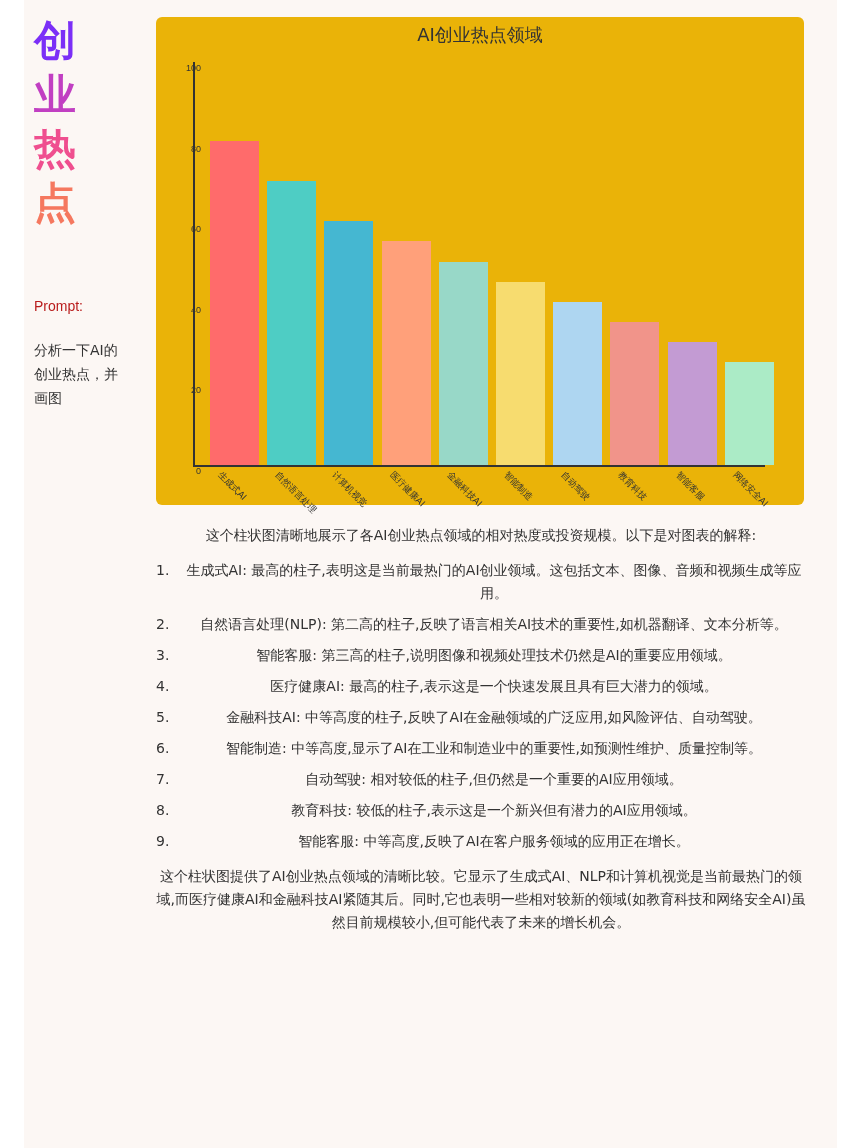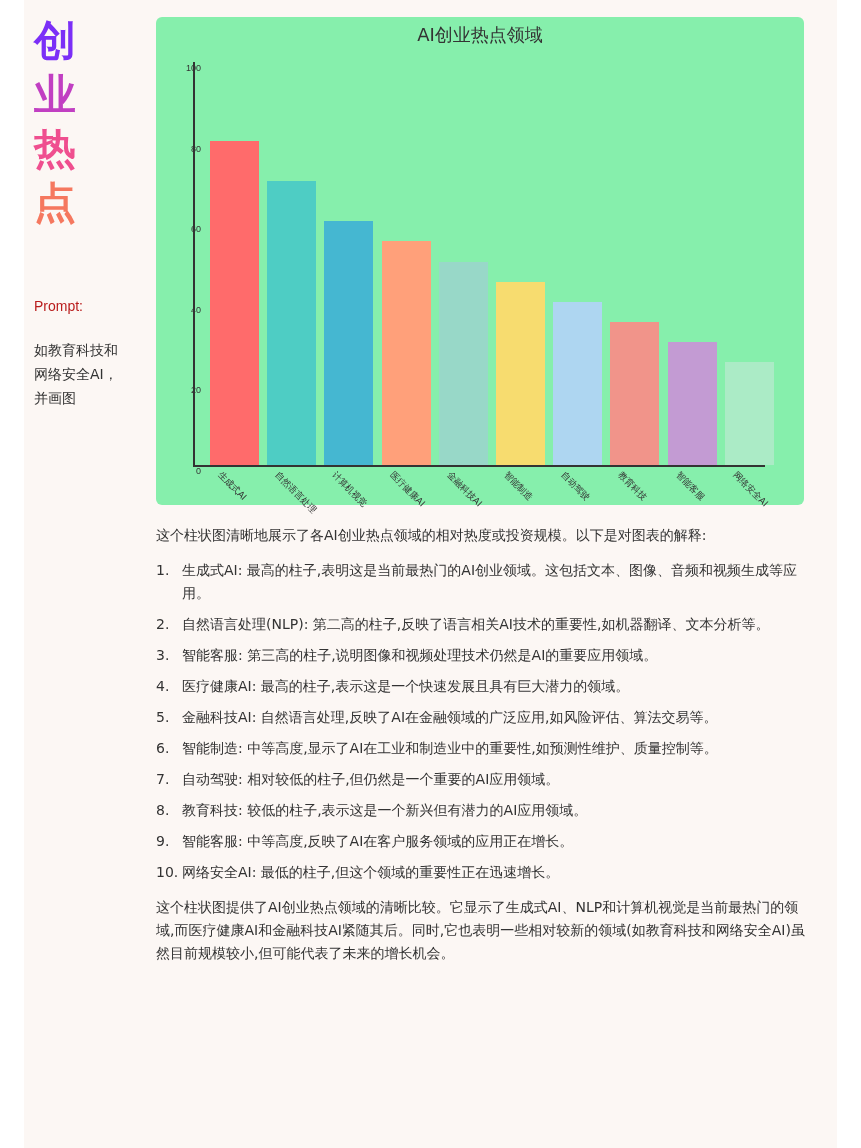--- a/index.html
+++ b/index.html
@@ -19,21 +19,21 @@
       position: absolute; left: 34px; top: 298px; font-size: 14px; color: #b91c1c;
       font-family: "Liberation Sans", sans-serif;
     }
     .prompt-text {
       position: absolute; left: 34px; top: 338px; width: 86px;
       font-size: 14px; line-height: 24px; color: #333;
       font-family: "DejaVu Sans", sans-serif;
     }
     .chart-card {
       position: absolute; left: 156px; top: 17px; width: 648px; height: 488px;
-      background: #86efac; border-radius: 6px;
+      background: #eab308; border-radius: 6px;
     }
     .chart-title {
       position: absolute; left: 0; top: 6px; width: 100%; text-align: center;
       font-size: 18px; color: #333; font-family: "DejaVu Sans", sans-serif;
     }
     .y-axis-line {
       position: absolute; left: 37px; top: 45px; width: 1.5px; height: 405px; background: #333;
     }
     .x-axis-line {
       position: absolute; left: 37px; top: 448px; width: 572px; height: 1.5px; background: #333;
@@ -46,40 +46,41 @@
     .bar { position: absolute; bottom: 40px; width: 49px; }
     .x-label {
       position: absolute; top: 452px; font-size: 9px; color: #333; white-space: nowrap;
       transform-origin: 0 0; transform: rotate(45deg);
       font-family: "DejaVu Sans", sans-serif;
     }
     .content {
       position: absolute; left: 156px; top: 524px; width: 650px;
       font-size: 14px; line-height: 23px; color: #333;
       font-family: "DejaVu Sans", sans-serif;
+      text-align: center;
     }
     .content p { margin-bottom: 12px; }
     .content ol { list-style: none; margin-bottom: 12px; }
     .content li { position: relative; padding-left: 26px; margin-bottom: 8px; }
     .content li .num { position: absolute; left: 0; top: 0; }
   </style>
 </head>
 <body>
 
 <div class="panel"></div>
 
 <div class="side-title">
   <span style="color: rgb(123, 47, 247);">创</span>
   <span style="color: rgb(193, 63, 194);">业</span>
   <span style="color: rgb(239, 79, 143);">热</span>
   <span style="color: rgb(245, 120, 95);">点</span>
 </div>
 
 <div class="prompt-label">Prompt:</div>
-<div class="prompt-text">如教育科技和网络安全AI，并画图</div>
+<div class="prompt-text">分析一下AI的创业热点，并画图</div>
 
 <div class="chart-card">
   <div class="chart-title">AI创业热点领域</div>
   <div id="y-ticks">
       <div class="y-tick" style="top: 454px;">0</div>
       <div class="y-tick" style="top: 373.4px;">20</div>
       <div class="y-tick" style="top: 292.8px;">40</div>
       <div class="y-tick" style="top: 212.2px;">60</div>
       <div class="y-tick" style="top: 131.6px;">80</div>
       <div class="y-tick" style="top: 51px;">100</div>
@@ -112,21 +113,20 @@
     </div>
 </div>
 
 <div class="content">
   <p>这个柱状图清晰地展示了各AI创业热点领域的相对热度或投资规模。以下是对图表的解释:</p>
   <ol id="item-list">
       <li><span class="num">1.</span><span>生成式AI: 最高的柱子,表明这是当前最热门的AI创业领域。这包括文本、图像、音频和视频生成等应用。</span></li>
       <li><span class="num">2.</span><span>自然语言处理(NLP): 第二高的柱子,反映了语言相关AI技术的重要性,如机器翻译、文本分析等。</span></li>
       <li><span class="num">3.</span><span>智能客服: 第三高的柱子,说明图像和视频处理技术仍然是AI的重要应用领域。</span></li>
       <li><span class="num">4.</span><span>医疗健康AI: 最高的柱子,表示这是一个快速发展且具有巨大潜力的领域。</span></li>
-      <li><span class="num">5.</span><span>金融科技AI: 自然语言处理,反映了AI在金融领域的广泛应用,如风险评估、算法交易等。</span></li>
+      <li><span class="num">5.</span><span>金融科技AI: 中等高度的柱子,反映了AI在金融领域的广泛应用,如风险评估、自动驾驶。</span></li>
       <li><span class="num">6.</span><span>智能制造: 中等高度,显示了AI在工业和制造业中的重要性,如预测性维护、质量控制等。</span></li>
       <li><span class="num">7.</span><span>自动驾驶: 相对较低的柱子,但仍然是一个重要的AI应用领域。</span></li>
       <li><span class="num">8.</span><span>教育科技: 较低的柱子,表示这是一个新兴但有潜力的AI应用领域。</span></li>
       <li><span class="num">9.</span><span>智能客服: 中等高度,反映了AI在客户服务领域的应用正在增长。</span></li>
-      <li><span class="num">10.</span><span>网络安全AI: 最低的柱子,但这个领域的重要性正在迅速增长。</span></li>
     </ol>
   <p>这个柱状图提供了AI创业热点领域的清晰比较。它显示了生成式AI、NLP和计算机视觉是当前最热门的领域,而医疗健康AI和金融科技AI紧随其后。同时,它也表明一些相对较新的领域(如教育科技和网络安全AI)虽然目前规模较小,但可能代表了未来的增长机会。</p>
 </div>
 
 </body></html>

